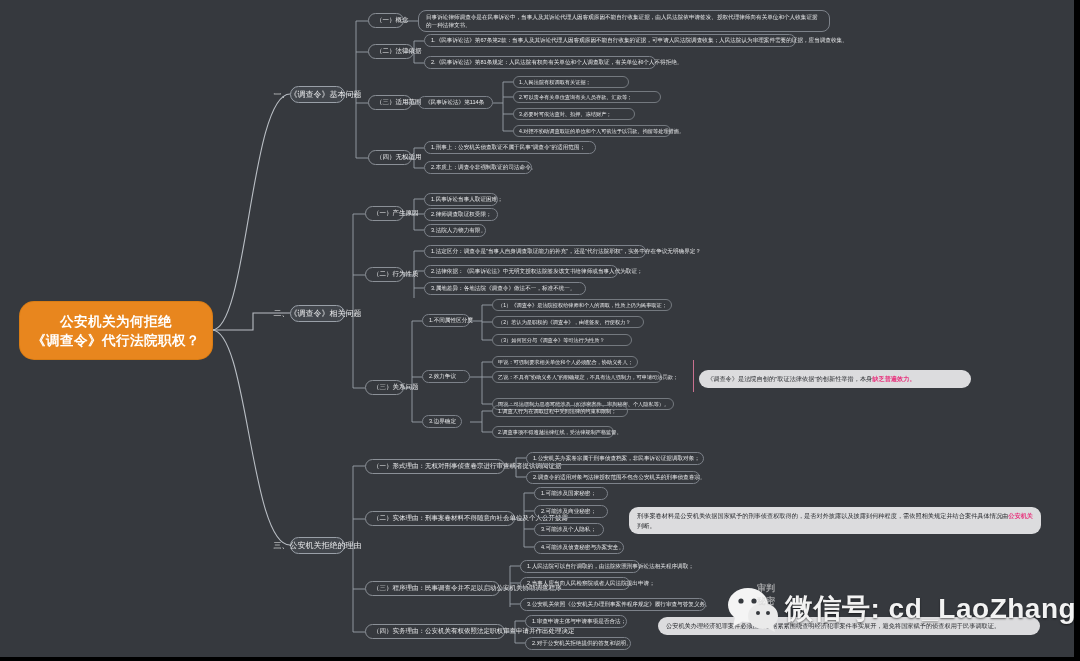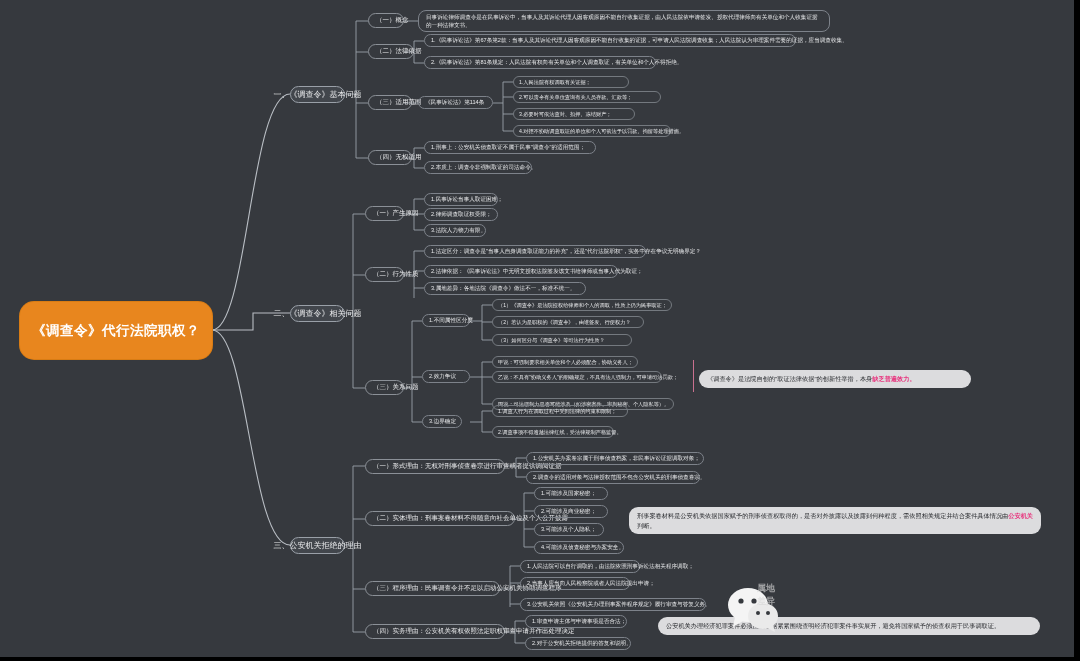--- a/index.html
+++ b/index.html
@@ -238,20 +238,21 @@
 
       <path d="M505,632 L515,632"></path>
         <path d="M515,621 L515,643"></path>
       <path d="M515,621 L525,621"></path>
         <path d="M515,643 L525,643"></path>
     </g>
   </svg>
 
   <div class="node root">
     <div>
+      <div>公安机关为何拒绝</div>
       <div>《调查令》代行法院职权？</div>
     </div>
   </div>
 
   <div class="node lvl1" style="left:290px;top:86px;width:55px;">一、《调查令》基本问题</div>
 
   <div class="node lvl2" style="left:368px;top:13px;width:36px;">（一）概念</div>
   <div class="node lvl3 para" style="left:418px;top:10px;width:412px;">目事诉讼律师调查令是在民事诉讼中，当事人及其诉讼代理人因客观原因不能自行收集证据，由人民法院依申请签发、授权代理律师向有关单位和个人收集证据的一种法律文书。</div>
 
   <div class="node lvl2" style="left:368px;top:44px;width:46px;">（二）法律依据</div>
@@ -334,18 +335,19 @@
       <svg viewBox="0 0 52 46" width="52" height="46">
         <ellipse cx="21" cy="19" rx="20" ry="17" fill="#f4f4f4"></ellipse>
         <path d="M8,31 L6,41 L16,35 Z" fill="#f4f4f4"></path>
         <circle cx="14" cy="15" r="2.6" fill="#36393e"></circle>
         <circle cx="27" cy="15" r="2.6" fill="#36393e"></circle>
         <ellipse cx="36" cy="30" rx="15" ry="13" fill="#eaeaea"></ellipse>
         <path d="M46,39 L48,46 L40,42 Z" fill="#eaeaea"></path>
         <circle cx="31" cy="27" r="2" fill="#36393e"></circle>
         <circle cx="41" cy="27" r="2" fill="#36393e"></circle>
       </svg>
-      <span id="wm-sub">属地差异</span>
+      <span id="wm-sub">审判秘密</span>
     </div>
+    <div id="wm-text">微信号: cd_LaoZhang</div>
   </div>
 
 </div>
 <div id="frame"></div>
 
 </body></html>

